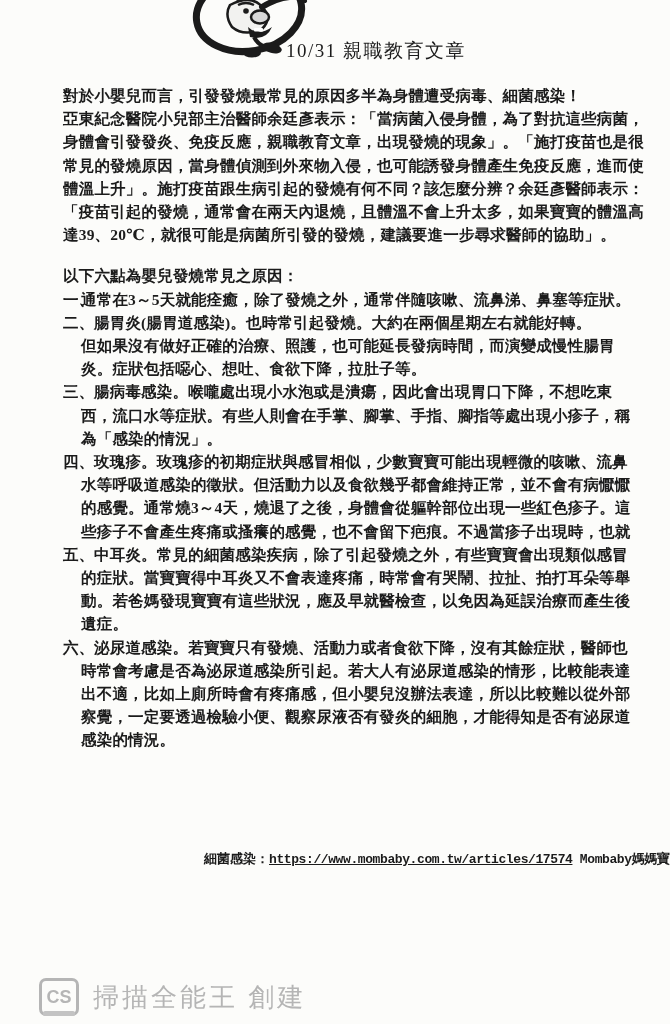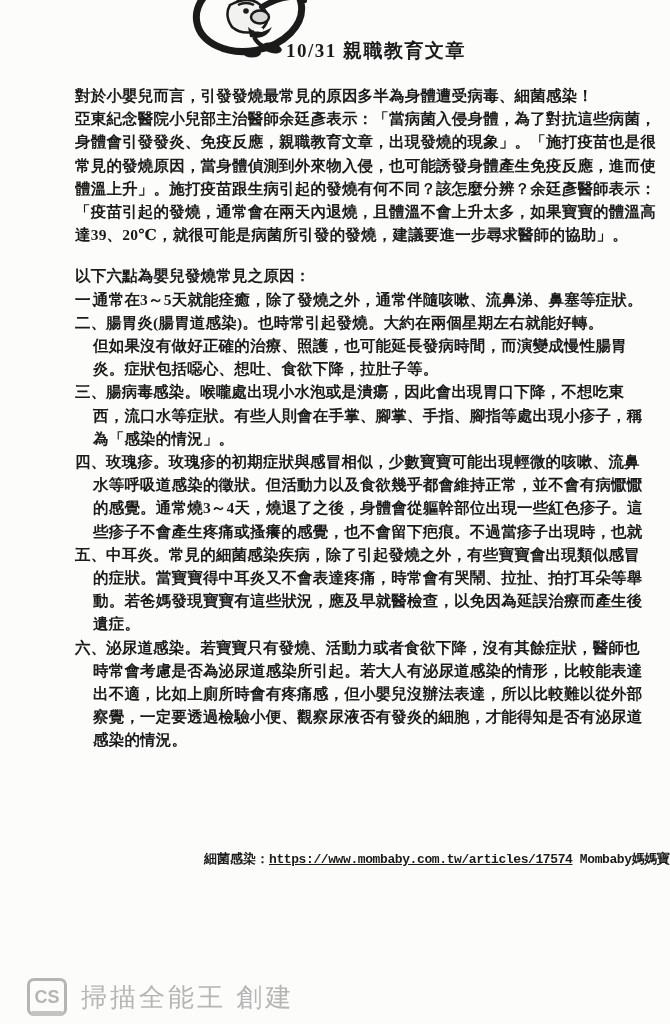--- a/index.html
+++ b/index.html
@@ -12,29 +12,28 @@
     font-family:"Liberation Serif","DejaVu Serif",serif;
     color:#1b1b1b;
   }
   
   .logo {
     position:absolute; left:192px; top:-9px;
     width:120px; height:72px;
   }
   .title {
     position:absolute; left:286px; top:38px;
-    font-size:19px; font-weight:bold; letter-spacing:1.5px;
+    font-size:19px; font-weight:normal; letter-spacing:1.5px;
     white-space:nowrap;
   }
   
   .body {
     position:absolute; left:63px; top:84px; width:576px;
     font-size:15.5px; line-height:23.2px; font-weight:600;
     letter-spacing:0.2px;
-    margin-left:12px;
   }
   .line { white-space:nowrap; }
   .list-heading { margin-top:18px; }
   .item-first { position:relative; padding-left:31px; }
   .item-first .num { position:absolute; left:0; top:0; }
   .item-cont { padding-left:18px; }
   
   .source {
     position:absolute; left:204px; top:850px;
     font-size:13px; font-weight:600; white-space:nowrap;
@@ -54,20 +53,21 @@
     color:#b5b5b5;
   }
   .cs-icon {
     position:relative;
     width:34px; height:32px;
     border:3px solid #b5b5b5; border-radius:7px;
     display:flex; align-items:center; justify-content:center;
     font-family:"Liberation Sans","DejaVu Sans",sans-serif;
     font-size:18px; font-weight:bold; color:#b5b5b5;
     background:#fcfcfa;
+    margin-left:12px;
   }
   .cs-icon::after {
     content:""; position:absolute; left:1px; right:1px; bottom:-3px;
     height:5px; background:#c3c3c3; border-radius:2px;
   }
   .wm-text {
     font-family:Liberation Sans, sans-serif;
     font-size:26px; font-weight:500; letter-spacing:3px;
     white-space:nowrap;
   }

